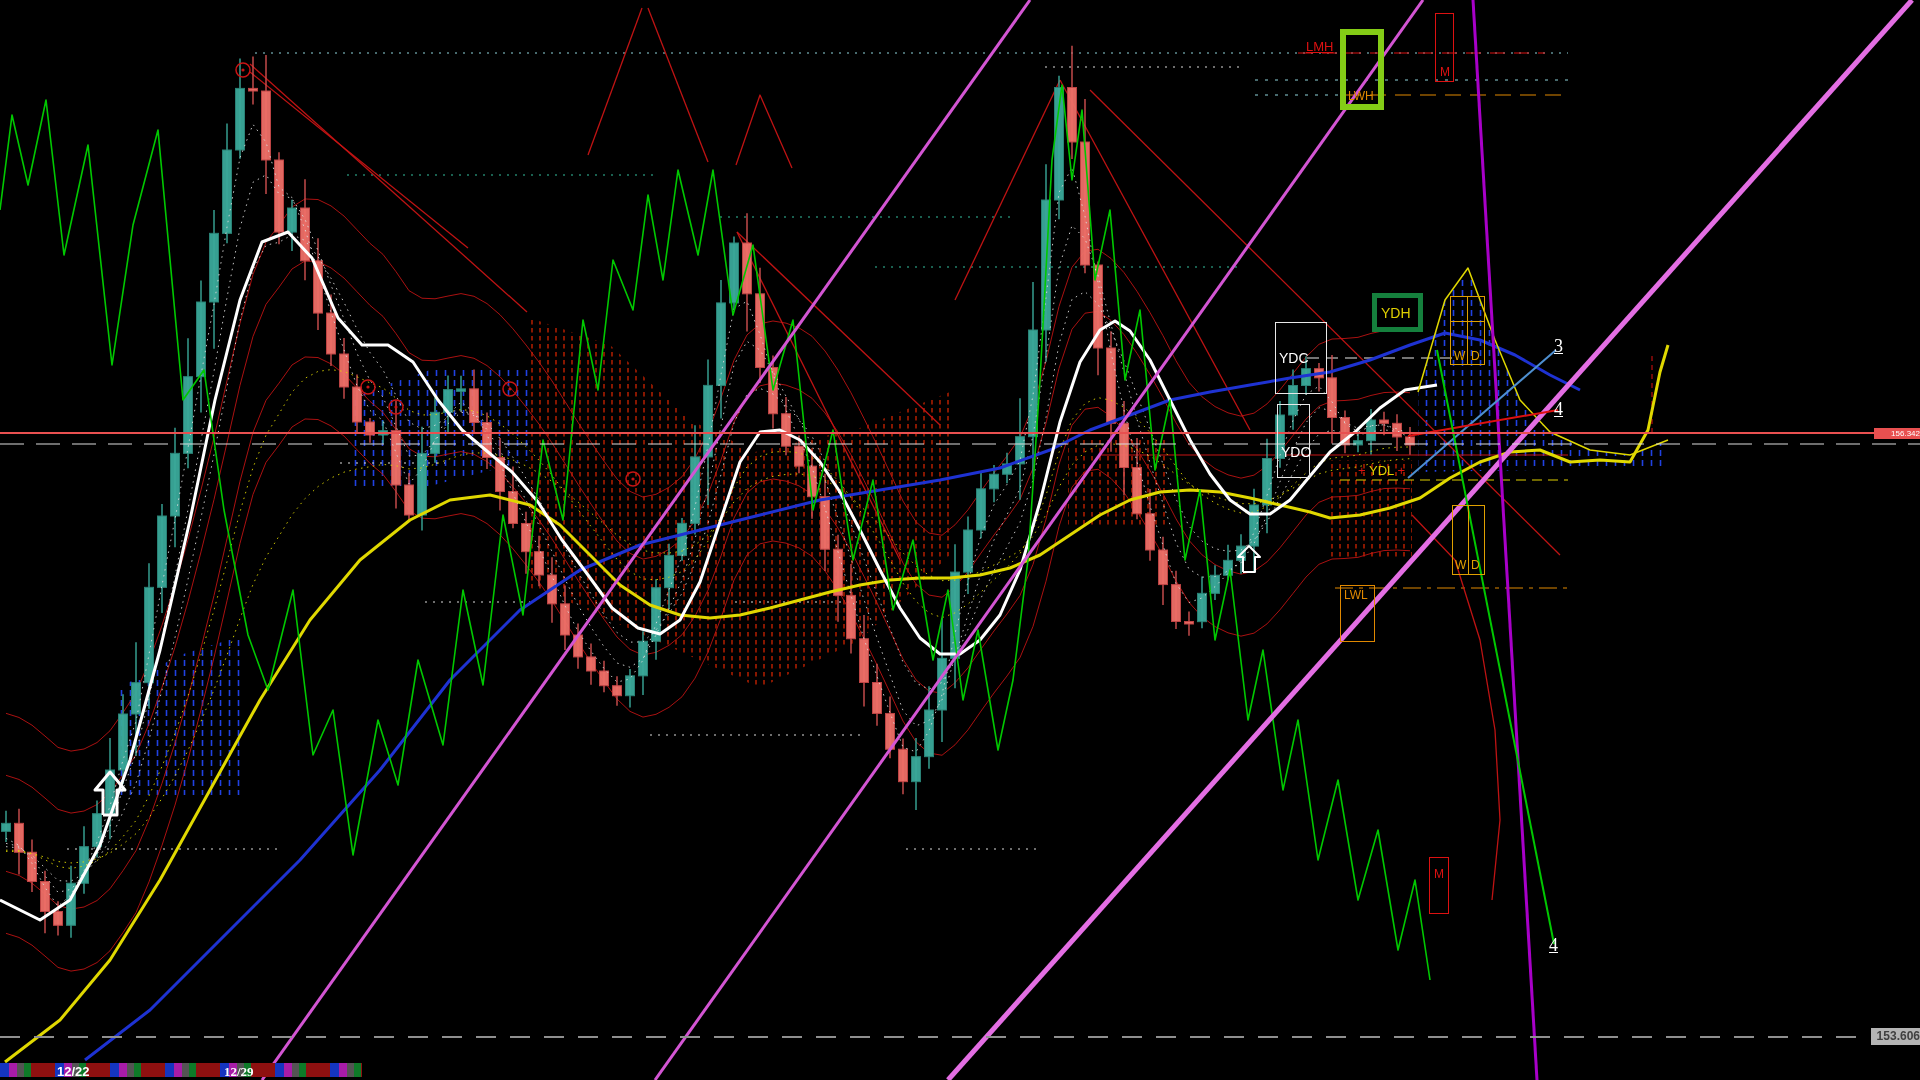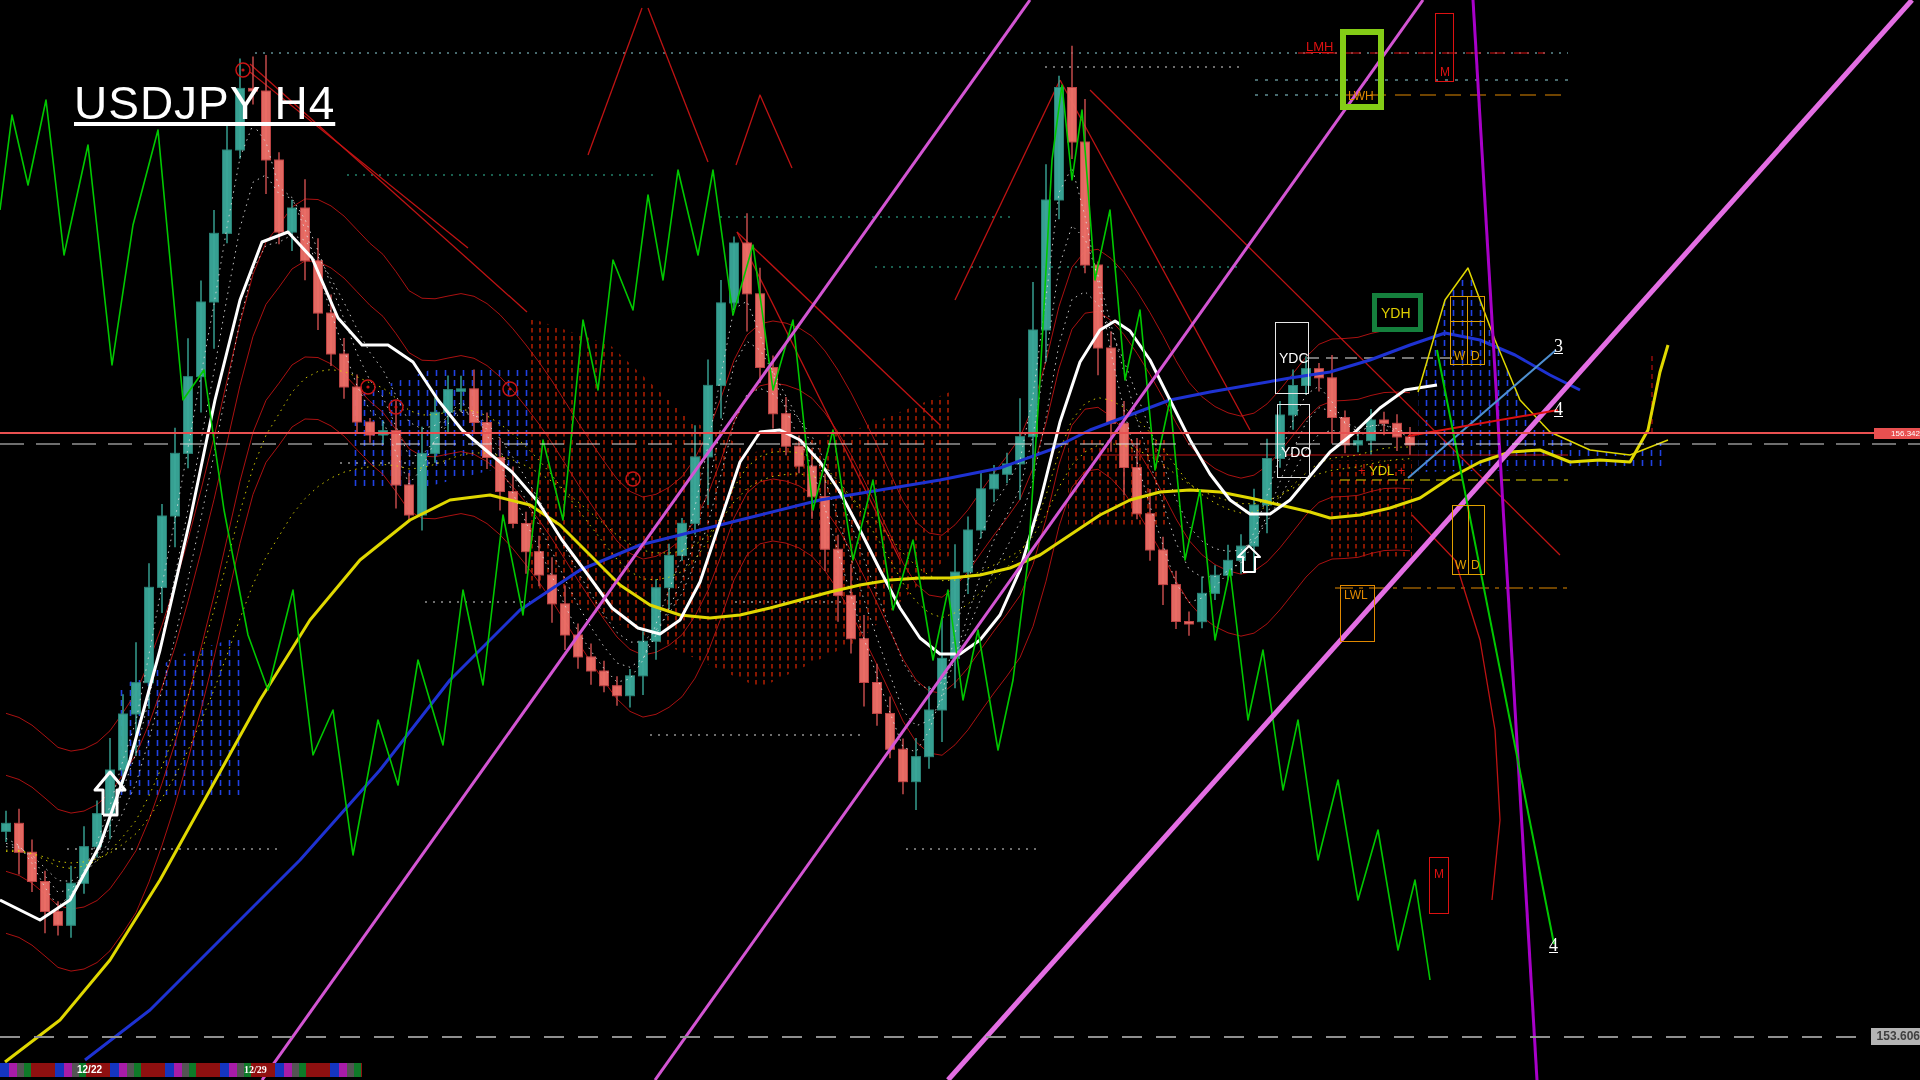--- a/index.html
+++ b/index.html
@@ -12,21 +12,21 @@
   .box span{position:absolute;font-size:12px;line-height:1;}
   .num{font-family:"Liberation Serif",serif;font-size:18px;color:#ffffff;}
   .tag{position:absolute;text-align:right;overflow:hidden;}
   .strip{position:absolute;left:0;top:1063px;width:362px;height:14px;
     background:repeating-linear-gradient(90deg,
       #1535c0 0px,#1535c0 9px,
       #a81ca8 9px,#a81ca8 17px,
       #545454 17px,#545454 24px,
       #0e7a28 24px,#0e7a28 31px,
       #8f1010 31px,#8f1010 55px);}
-  .datelbl{position:absolute;top:1064px;font-size:10px;font-weight:bold;color:#ffffff;margin-left:20px;}
+  .datelbl{position:absolute;top:1064px;font-size:13px;font-weight:bold;color:#ffffff;}
 </style>
 </head>
 <body>
 <div id="app">
 
 <svg id="chart-svg" width="1920" height="1080" viewBox="0 0 1920 1080">
       <defs>
         <pattern id="hatchBlue" width="9" height="10" patternUnits="userSpaceOnUse">
           <line x1="4.5" y1="0" x2="4.5" y2="6" stroke="#2244ee" stroke-width="1.6"></line>
         </pattern>
@@ -349,37 +349,36 @@
         <polyline points="103,815 103,790 95,790 110,772 125,790 117,790 117,815 103,815" fill="none" stroke="#ffffff" stroke-width="3" stroke-dasharray="none" opacity="1" stroke-linejoin="round" stroke-linecap="butt"></polyline>
         <polyline points="1243,572 1243,557 1238,557 1249,546 1260,557 1255,557 1255,572 1243,572" fill="none" stroke="#ffffff" stroke-width="2" stroke-dasharray="none" opacity="1" stroke-linejoin="round" stroke-linecap="butt"></polyline>
       </g>
       <g>
         <line x1="0" y1="433" x2="1875" y2="433" stroke="#e85050" stroke-width="2" stroke-dasharray="none"></line>
         <line x1="0" y1="444" x2="1920" y2="444" stroke="#dcdcdc" stroke-width="1" stroke-dasharray="24 12"></line>
         <line x1="0" y1="1037" x2="1870" y2="1037" stroke="#8f8f8f" stroke-width="2" stroke-dasharray="20 14"></line>
       </g>
     </svg>
 
-<div class="lbl title" style="left:74px;top:80px;">USDJPY H4</div>
 
 <div class="lbl" style="left:1306px;top:40px;font-size:13px;color:#dd1111;">LMH</div>
 
 <div class="box" style="left:1340px;top:29px;width:32px;height:69px;border:6px solid #84cc16;">
   <span style="left:2px;bottom:2px;color:#e08800;">LWH</span>
 </div>
 
 <div class="box" style="left:1435px;top:13px;width:17px;height:67px;border:1px solid #dd1111;">
   <span style="left:4px;bottom:3px;color:#dd1111;">M</span>
 </div>
 
 <div class="box" style="left:1372px;top:293px;width:41px;height:29px;border:5px solid #15803d;">
   <span style="left:4px;top:8px;color:#e0d000;font-size:14px;">YDH</span>
 </div>
 
-<div class="box" style="left:1275px;top:322px;width:32px;height:70px;border:1px solid #e8e8e8;">
+<div class="box" style="left:1275px;top:322px;width:32px;height:70px;border:1px solid #e8e8e8;padding-left:18px;">
   <span style="left:3px;top:28px;color:#ffffff;font-size:14px;">YDC</span>
 </div>
 
 <div class="box" style="left:1277px;top:404px;width:31px;height:72px;border:1px solid #e8e8e8;">
   <span style="left:3px;top:40px;color:#ffffff;font-size:14px;">YDO</span>
 </div>
 
 <div class="lbl" style="left:1358px;top:464px;font-size:13px;">
   <span style="color:#dd1111;">+</span>
   <span style="color:#e0d000;">YDL</span>

